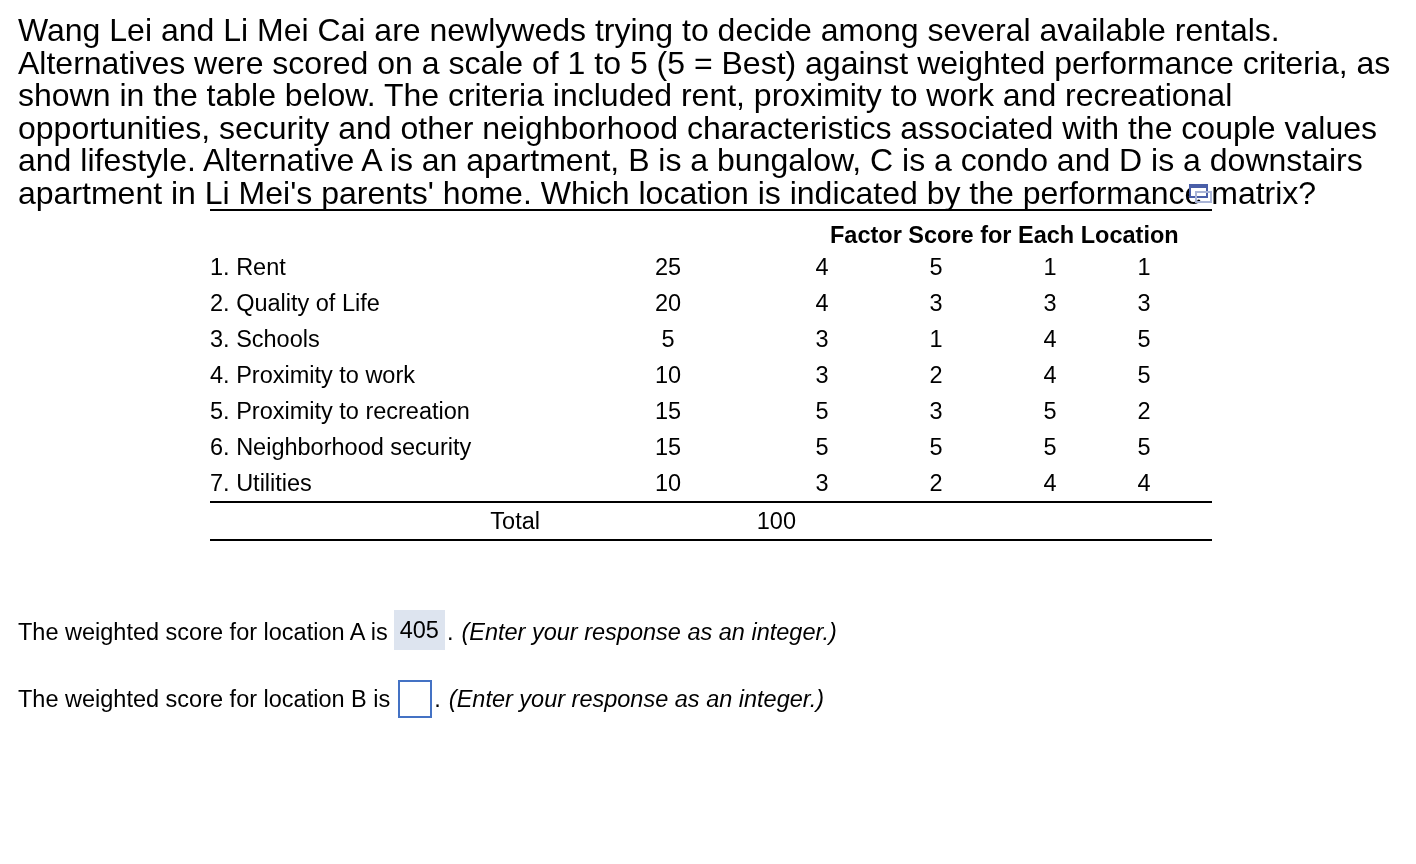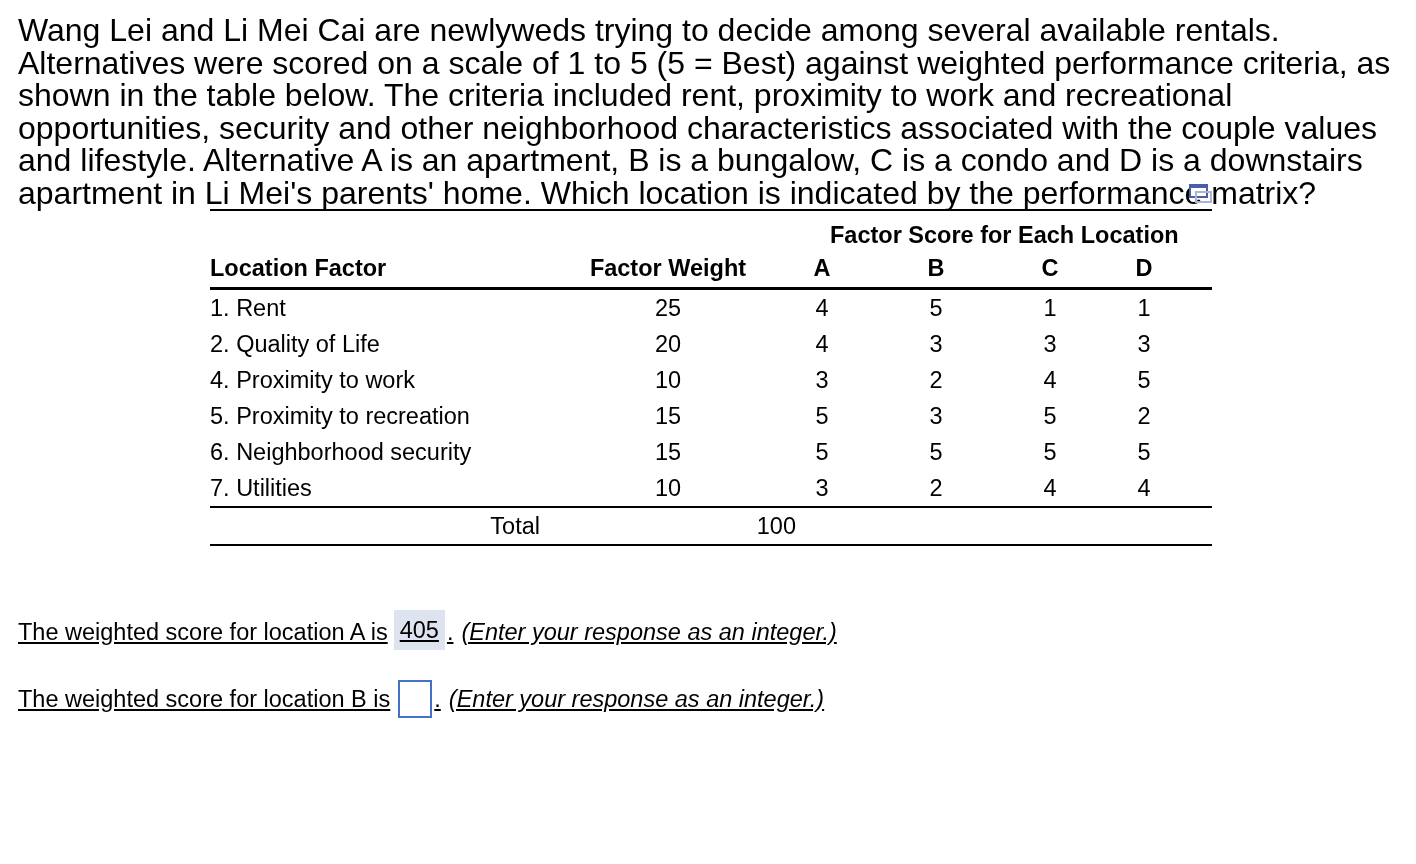--- a/index.html
+++ b/index.html
@@ -24,21 +24,21 @@
   .col-head th { height: 38px; font-weight: bold; vertical-align: middle; border-bottom: 3px solid #000; }
   .col-head th.lf { text-align: left; }
   .col-head th.c { text-align: center; }
   tbody.rows td { height: 36px; }
   td.label { text-align: left; }
   td.num { text-align: center; }
   tr.last-data td { border-bottom: 2px solid #000; }
   tr.total td { height: 36px; border-bottom: 2px solid #000; text-align: right; }
   .ans {
     position: absolute; left: 18px; font-size: 23.5px; white-space: nowrap;
-    display: flex; align-items: center; text-decoration: underline;
+    display: flex; align-items: center;
   }
   .ans .answer-val {
     background: #dde4ef; padding: 0 6px; height: 40px; line-height: 40px;
     margin: 0 2px 4px 6px;
   }
   .ans .answer-input {
     width: 30px; height: 34px; border: 2px solid #4472c4; margin: 0 2px 0 8px;
     background: #fff; box-sizing: content-box; padding: 0; outline: none;
     font-family: "Liberation Sans", sans-serif; font-size: 22px;
   }
@@ -68,45 +68,45 @@
     <tr class="top-rule">
         <td colspan="6"></td>
       </tr>
     <tr class="group-head">
       <th></th>
         <th></th>
       <th colspan="4" style="padding-left:34px;margin-top:40px;">
         <span>Factor Score for Each Location</span>
       </th>
     </tr>
-    <tr class="col-head">
-      <th class="lf">Location Factor</th>
-      <th class="c">Factor Weight</th>
-      <th class="c">A</th>
-      <th class="c">B</th>
-      <th class="c">C</th>
-      <th class="c">D</th>
-    </tr>
   </thead>
   <tbody class="rows">
     <tr>
       <td class="label">1. Rent</td>
       <td class="num">25</td>
       <td class="num">4</td>
       <td class="num">5</td>
       <td class="num">1</td>
       <td class="num">1</td>
     </tr>
     <tr>
       <td class="label">2. Quality of Life</td>
       <td class="num">20</td>
       <td class="num">4</td>
       <td class="num">3</td>
       <td class="num">3</td>
       <td class="num">3</td>
+    </tr>
+    <tr>
+      <td class="label">3. Schools</td>
+      <td class="num">5</td>
+      <td class="num">3</td>
+      <td class="num">1</td>
+      <td class="num">4</td>
+      <td class="num">5</td>
     </tr>
     <tr>
       <td class="label">4. Proximity to work</td>
       <td class="num">10</td>
       <td class="num">3</td>
       <td class="num">2</td>
       <td class="num">4</td>
       <td class="num">5</td>
     </tr>
     <tr>

